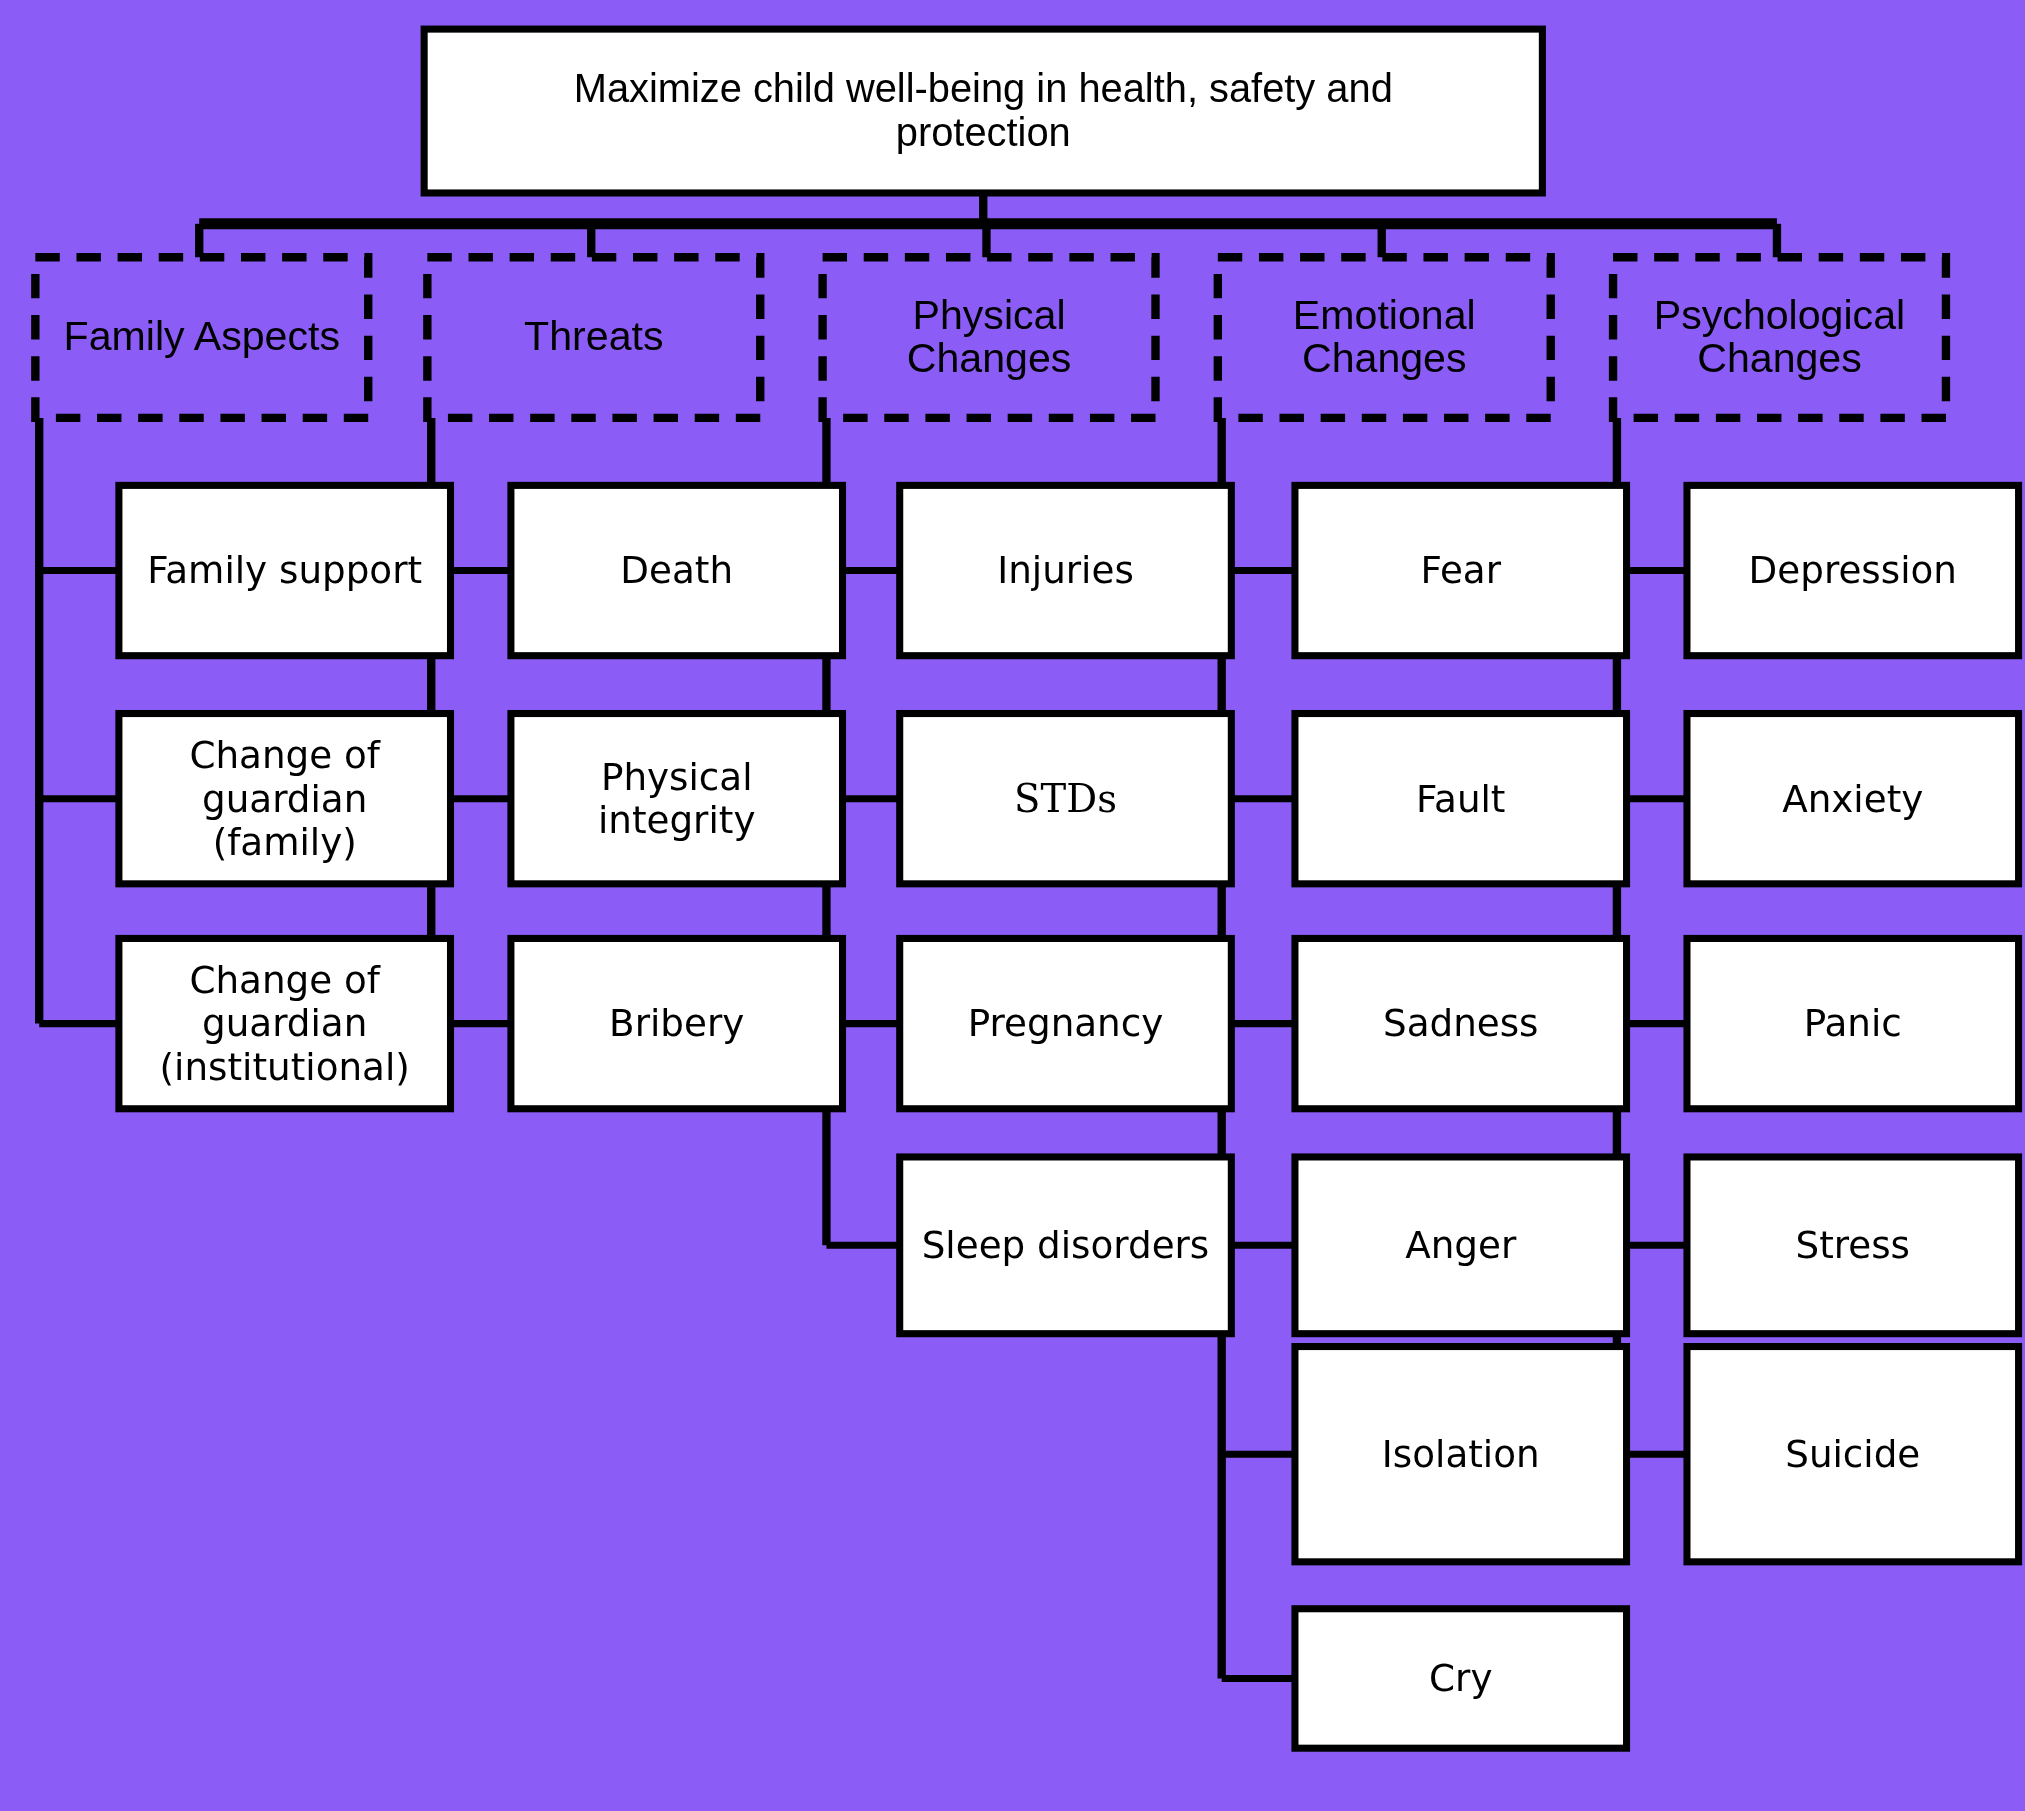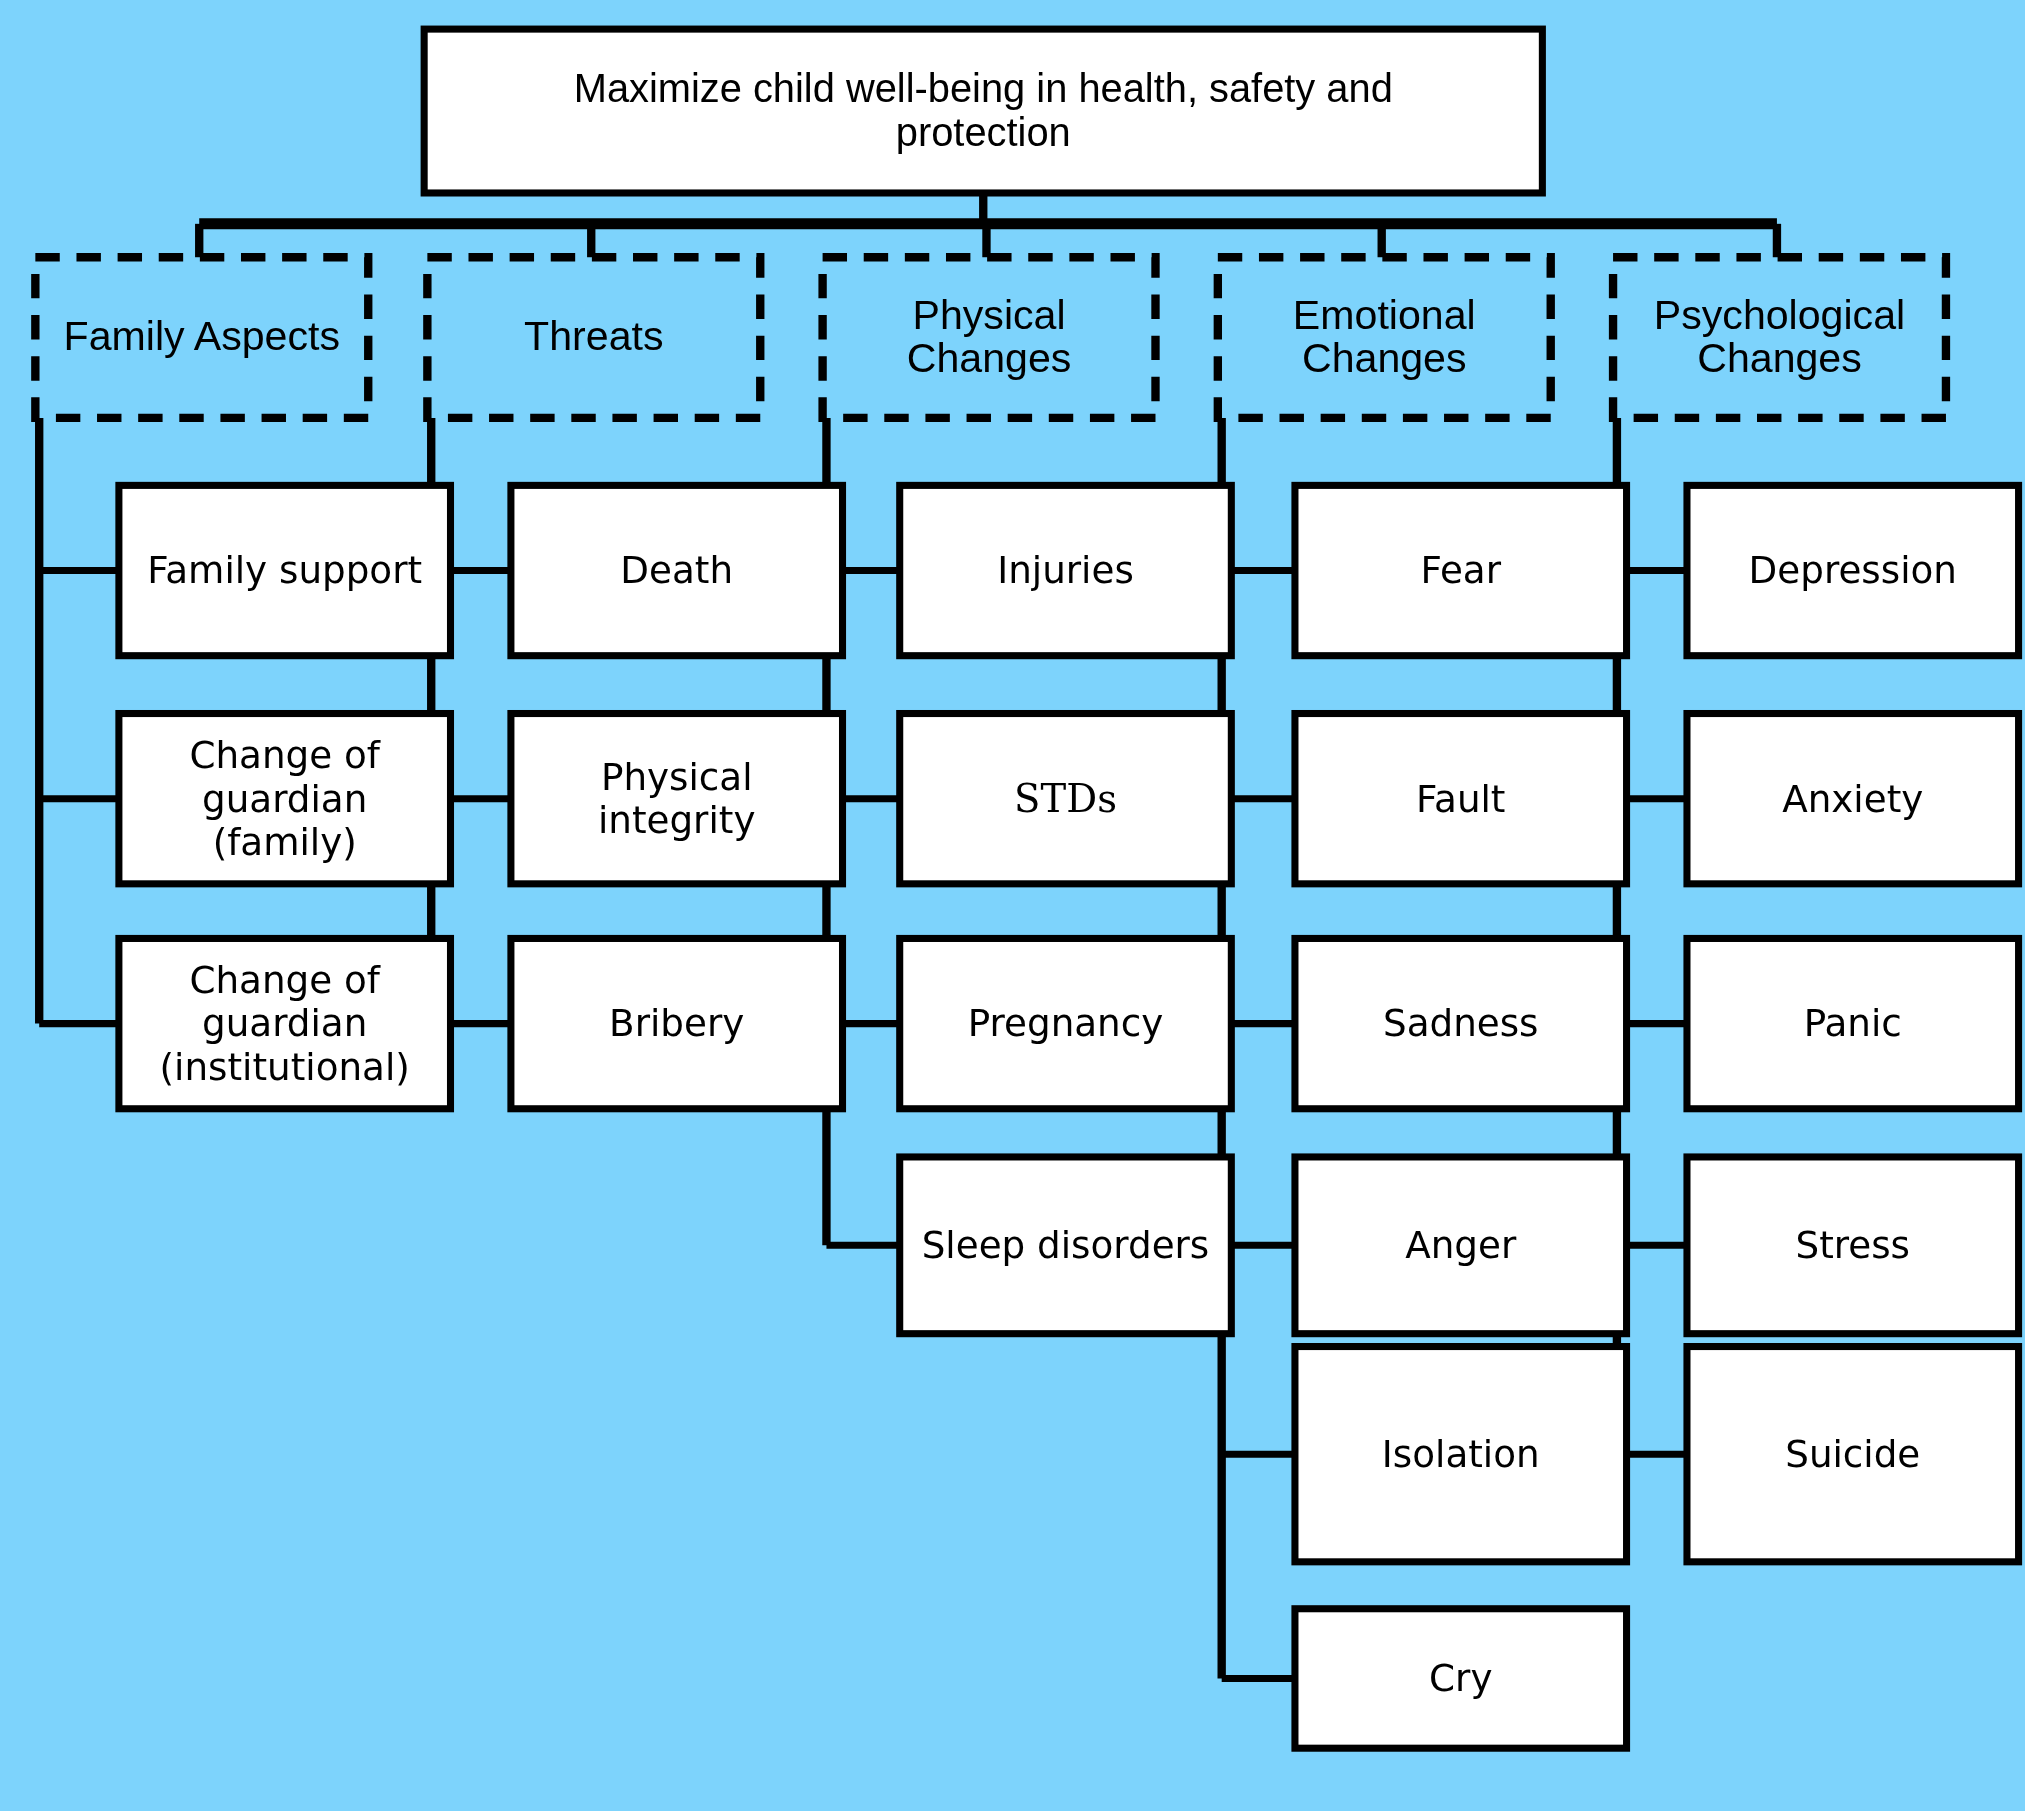--- a/index.html
+++ b/index.html
@@ -1,16 +1,16 @@
 <!DOCTYPE html>
 <html style="font-size:10.3px"><head>
 <meta charset="utf-8">
 <style>
   html,body{margin:0;padding:0;background:#ffffff;}
-  #stage{position:relative;width:2025px;height:1812px;background:#7dd3fc;overflow:hidden;}
+  #stage{position:relative;width:2025px;height:1812px;background:#8b5cf6;overflow:hidden;}
   svg#diagram{position:absolute;left:0;top:0;width:2025px;height:1812px;display:block;}
   .solid-rect{fill:#ffffff;stroke:#000000;stroke-width:11;}
   .dashed-rect{fill:none;stroke:#000000;stroke-width:13;stroke-dasharray:38 26;}
   .conn{stroke:#000000;fill:none;stroke-linecap:butt;}
   .bus{stroke-width:17;}
   .drop{stroke-width:13;}
   .rail{stroke-width:13;}
   .stub{stroke-width:11;}
   text{fill:#000000;}
   .root-label{font-family:"Liberation Sans","DejaVu Sans",sans-serif;font-size:62px;}

